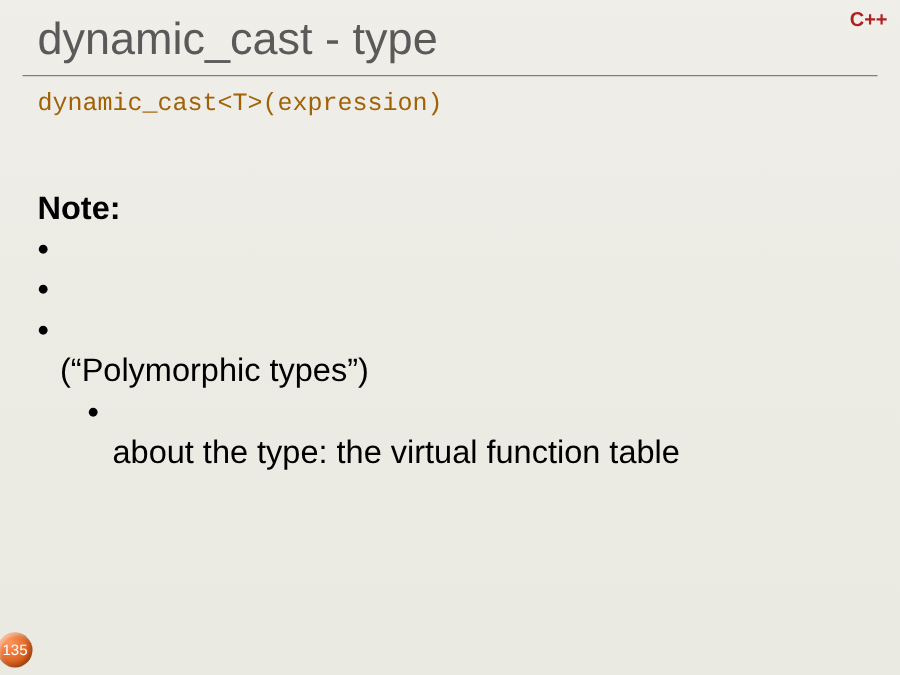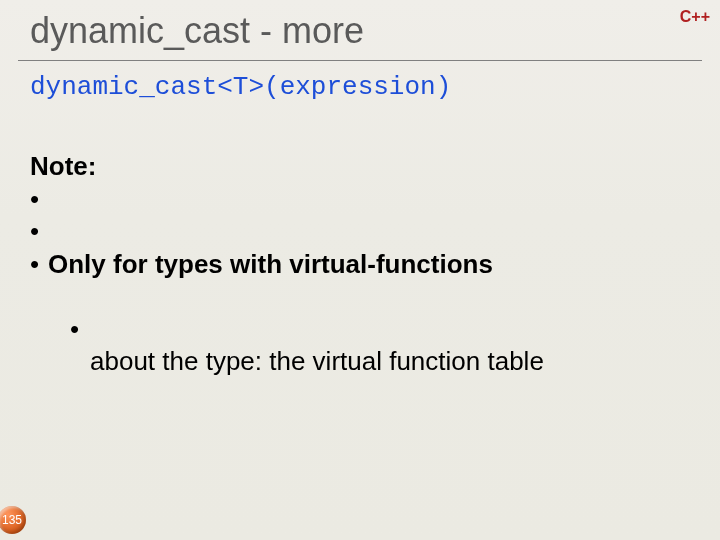--- a/index.html
+++ b/index.html
@@ -37,22 +37,22 @@
     font-family: Arial, sans-serif;
     font-weight: bold;
     font-size: 16px;
     color: #b02020;
   }
   .code-line {
     position: absolute;
     top: 72px;
     left: 30px;
     font-family: "Courier New", Courier, monospace;
-    font-size: 26px;
-    color: #1d4ed8;
+    font-size: 20px;
+    color: #a16207;
   }
   .content {
     position: absolute;
     top: 150px;
     left: 30px;
     width: 660px;
     font-size: 26px;
     color: #000;
     line-height: 1.25;
   }
@@ -92,44 +92,44 @@
     align-items: center;
     justify-content: center;
     transform: translateX(-2px);
   }
 </style>
 </head>
 <body>
 
 <div class="badge">C++</div>
 
-<div class="title">dynamic_cast - more</div>
+<div class="title">dynamic_cast - type</div>
 
 <div class="divider"></div>
 
 <div class="code-line">dynamic_cast&lt;T&gt;(expression)</div>
 
 <div class="content">
   <span class="note-label">Note:</span>
 
   <div class="bullet-row">
     <span class="bullet-dot">•</span>
   </div>
 
   <div class="bullet-row">
     <span class="bullet-dot">•</span>
   </div>
 
   <div class="bullet-row">
     <span class="bullet-dot">•</span>
-    <b>Only for types with virtual-functions</b>
   </div>
 
   <div class="bullet-row">
     <span class="bullet-dot">&nbsp;</span>
+    <span>(“Polymorphic types”)</span>
   </div>
 
   <div class="bullet-row sub-bullet">
     <span class="bullet-dot">•</span>
   </div>
   <div class="bullet-row sub-text">
     <span>about the type: the virtual function table</span>
   </div>
 </div>
 

